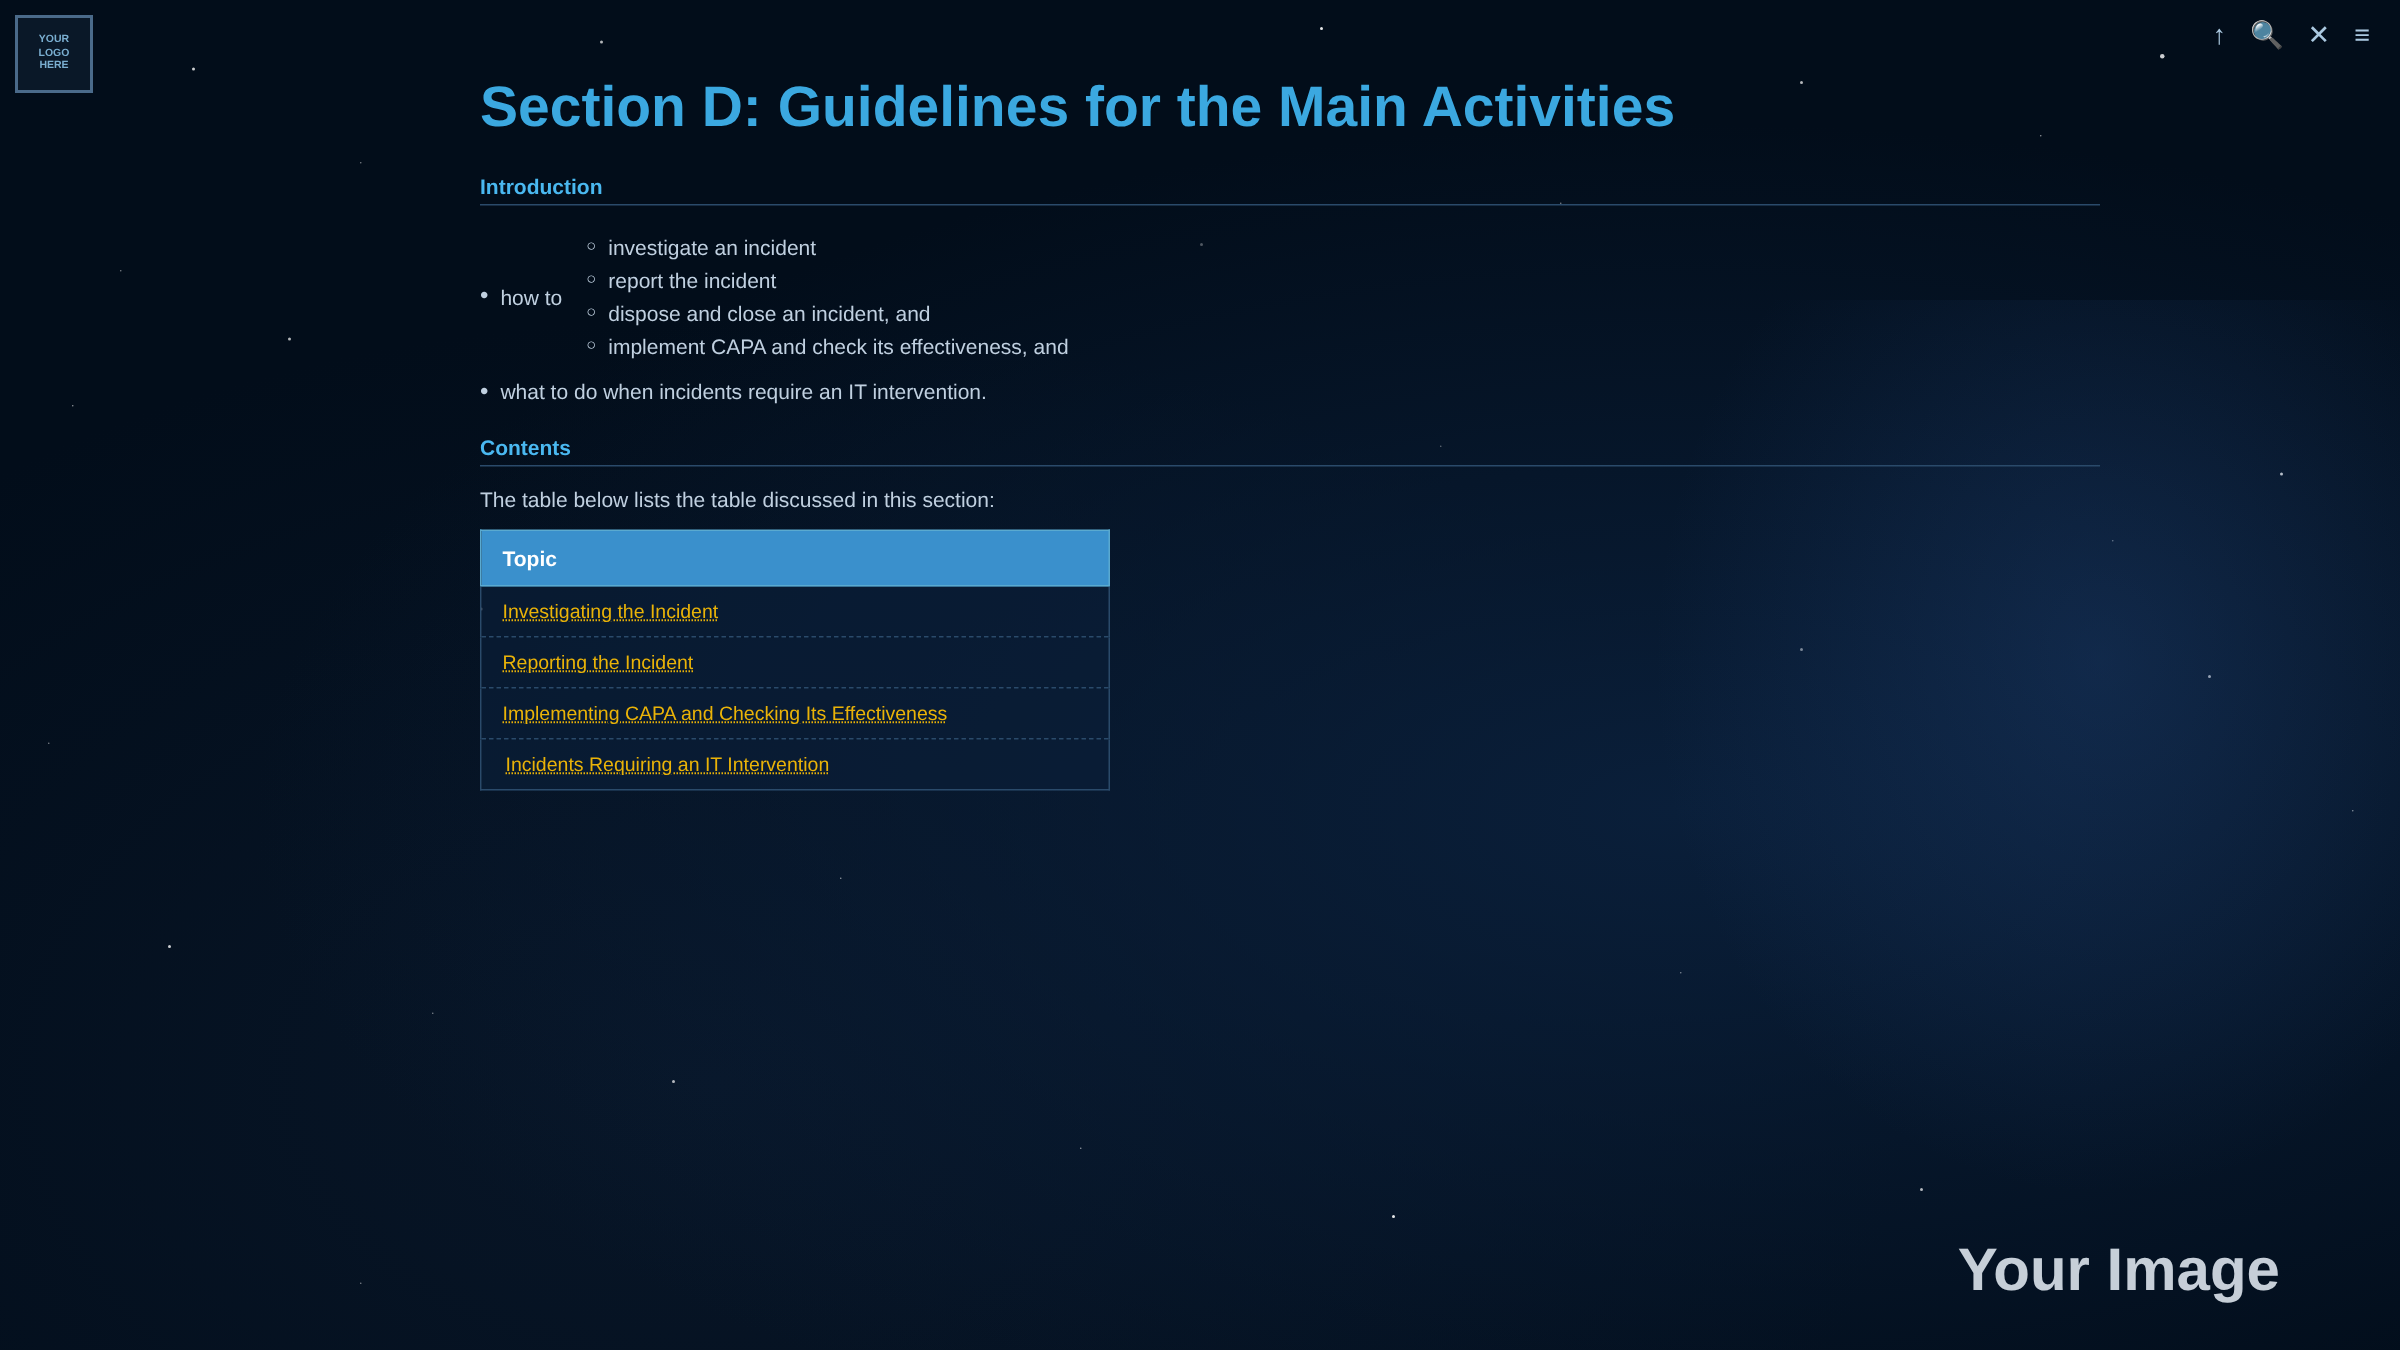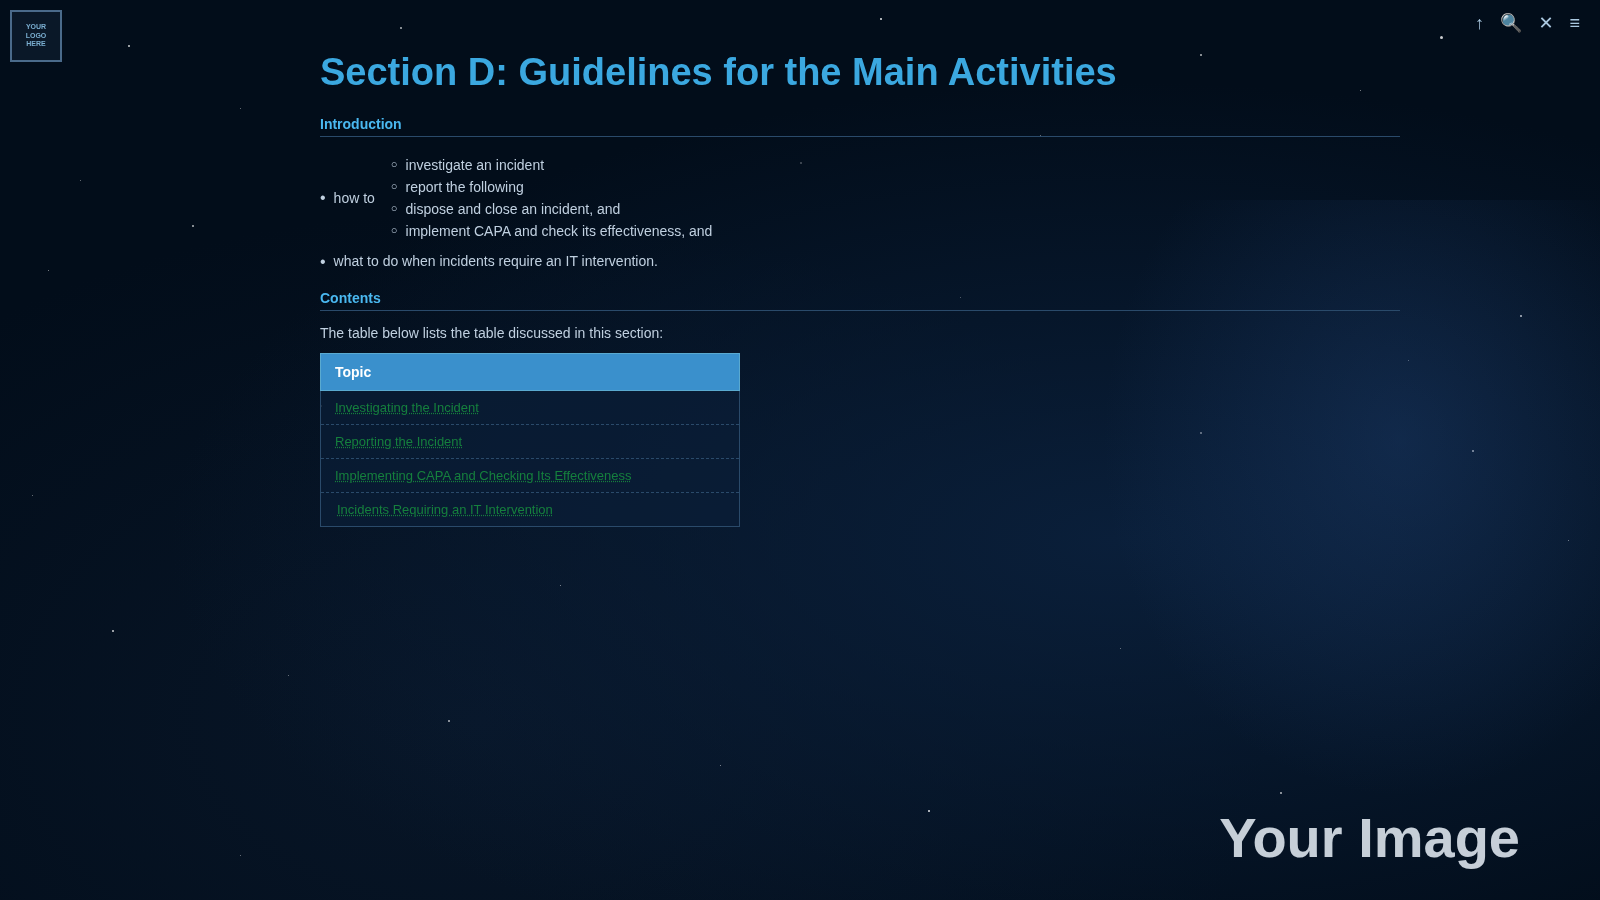--- a/index.html
+++ b/index.html
@@ -202,33 +202,33 @@
     .topic-table tbody tr:last-child td {
       border-bottom: 1px solid #2a4a6a;
       padding-left: 16px;
     }
 
     .topic-table tbody tr {
       background: rgba(10, 30, 55, 0.7);
     }
 
     .topic-link {
-      color: #15803d;
+      color: #eab308;
       text-decoration: underline;
       text-decoration-style: dotted;
       cursor: pointer;
       font-size: 13px;
     }
 
     
     .your-image {
       position: absolute;
       bottom: 30px;
       right: 80px;
-      font-size: 56px;
+      font-size: 40px;
       font-weight: bold;
       color: #e8f0f8;
       z-index: 5;
       opacity: 0.85;
     }
 
     
     .nebula {
       position: absolute;
       top: 200px;
@@ -298,21 +298,21 @@
 
 
   <ul class="bullet-list">
     <li>
       <span>how to</span>
       <ul class="sub-list">
         <li>
             <span>investigate an incident</span>
           </li>
         <li>
-            <span>report the following</span>
+            <span>report the incident</span>
           </li>
         <li>
             <span>dispose and close an incident, and</span>
           </li>
         <li>
             <span>implement CAPA and check its effectiveness, and</span>
           </li>
       </ul>
     </li>
     <li>

